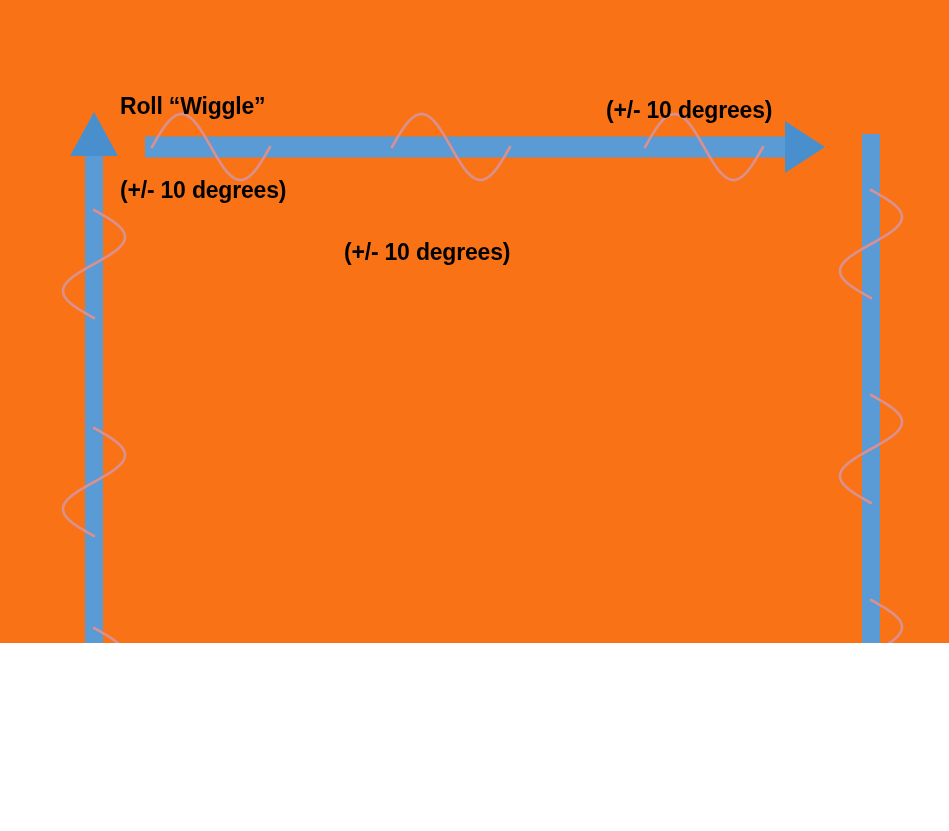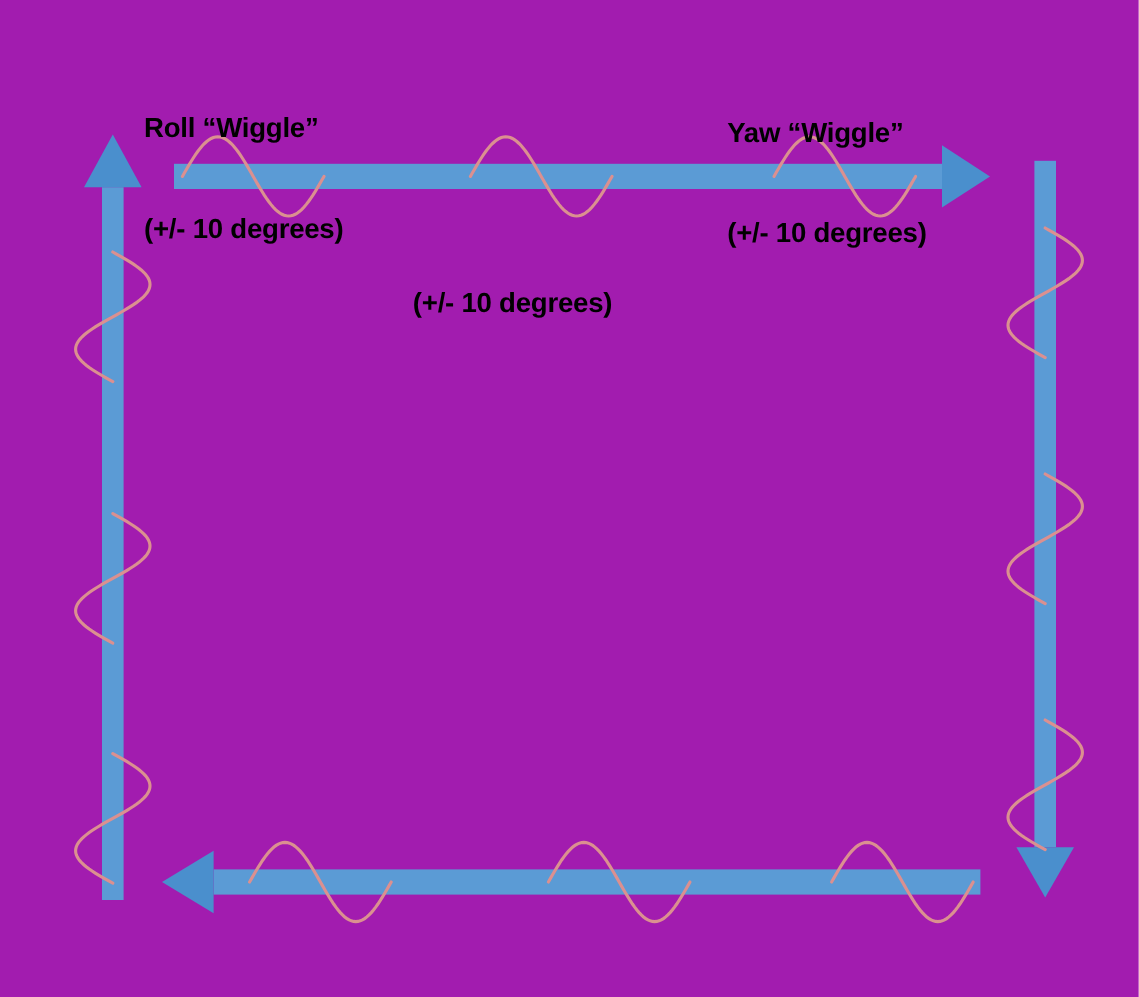--- a/index.html
+++ b/index.html
@@ -7,22 +7,22 @@
     margin: 0;
     padding: 0;
     background: #ffffff;
   }
   body {
     font-family: "Liberation Sans", sans-serif;
   }
   #canvas {
     position: relative;
     width: 949px;
-    height: 831px;
-    background: #a21caf;
+    height: 643px;
+    background: #f97316;
     overflow: hidden;
   }
   #diagram-svg {
     position: absolute;
     left: 0;
     top: 0;
     width: 949px;
     height: 831px;
   }
   .label {
@@ -81,21 +81,20 @@
         <path d="M871.00,600.00 L874.04,601.69 L877.05,603.38 L880.00,605.06 L882.86,606.75 L885.61,608.44 L888.22,610.13 L890.67,611.81 L892.92,613.50 L894.96,615.19 L896.78,616.88 L898.34,618.56 L899.64,620.25 L900.67,621.94 L901.40,623.63 L901.85,625.31 L902.00,627.00 L901.85,628.69 L901.40,630.38 L900.67,632.06 L899.64,633.75 L898.34,635.44 L896.78,637.13 L894.96,638.81 L892.92,640.50 L890.67,642.19 L888.22,643.88 L885.61,645.56 L882.86,647.25 L880.00,648.94 L877.05,650.63 L874.04,652.31 L871.00,654.00 L867.96,655.69 L864.95,657.38 L862.00,659.06 L859.14,660.75 L856.39,662.44 L853.78,664.13 L851.33,665.81 L849.08,667.50 L847.04,669.19 L845.22,670.88 L843.66,672.56 L842.36,674.25 L841.33,675.94 L840.60,677.63 L840.15,679.31 L840.00,681.00 L840.15,682.69 L840.60,684.38 L841.33,686.06 L842.36,687.75 L843.66,689.44 L845.22,691.13 L847.04,692.81 L849.08,694.50 L851.33,696.19 L853.78,697.88 L856.39,699.56 L859.14,701.25 L862.00,702.94 L864.95,704.63 L867.96,706.31 L871.00,708.00" fill="none" stroke="#DB9090" stroke-width="2.6" stroke-linecap="round"></path>
       </g>
   </svg>
 
   <div class="label" id="label-roll">
     <span class="line">Roll “Wiggle”</span>
     <span class="line">(+/- 10 degrees)</span>
   </div>
 
   <div class="label" id="label-yaw">
-    <span class="line">Yaw “Wiggle”</span>
     <span class="line">(+/- 10 degrees)</span>
   </div>
 
   <div class="label" id="label-pitch">
     <span class="line">(+/- 10 degrees)</span>
   </div>
 
 </div>
 
 </body></html>

